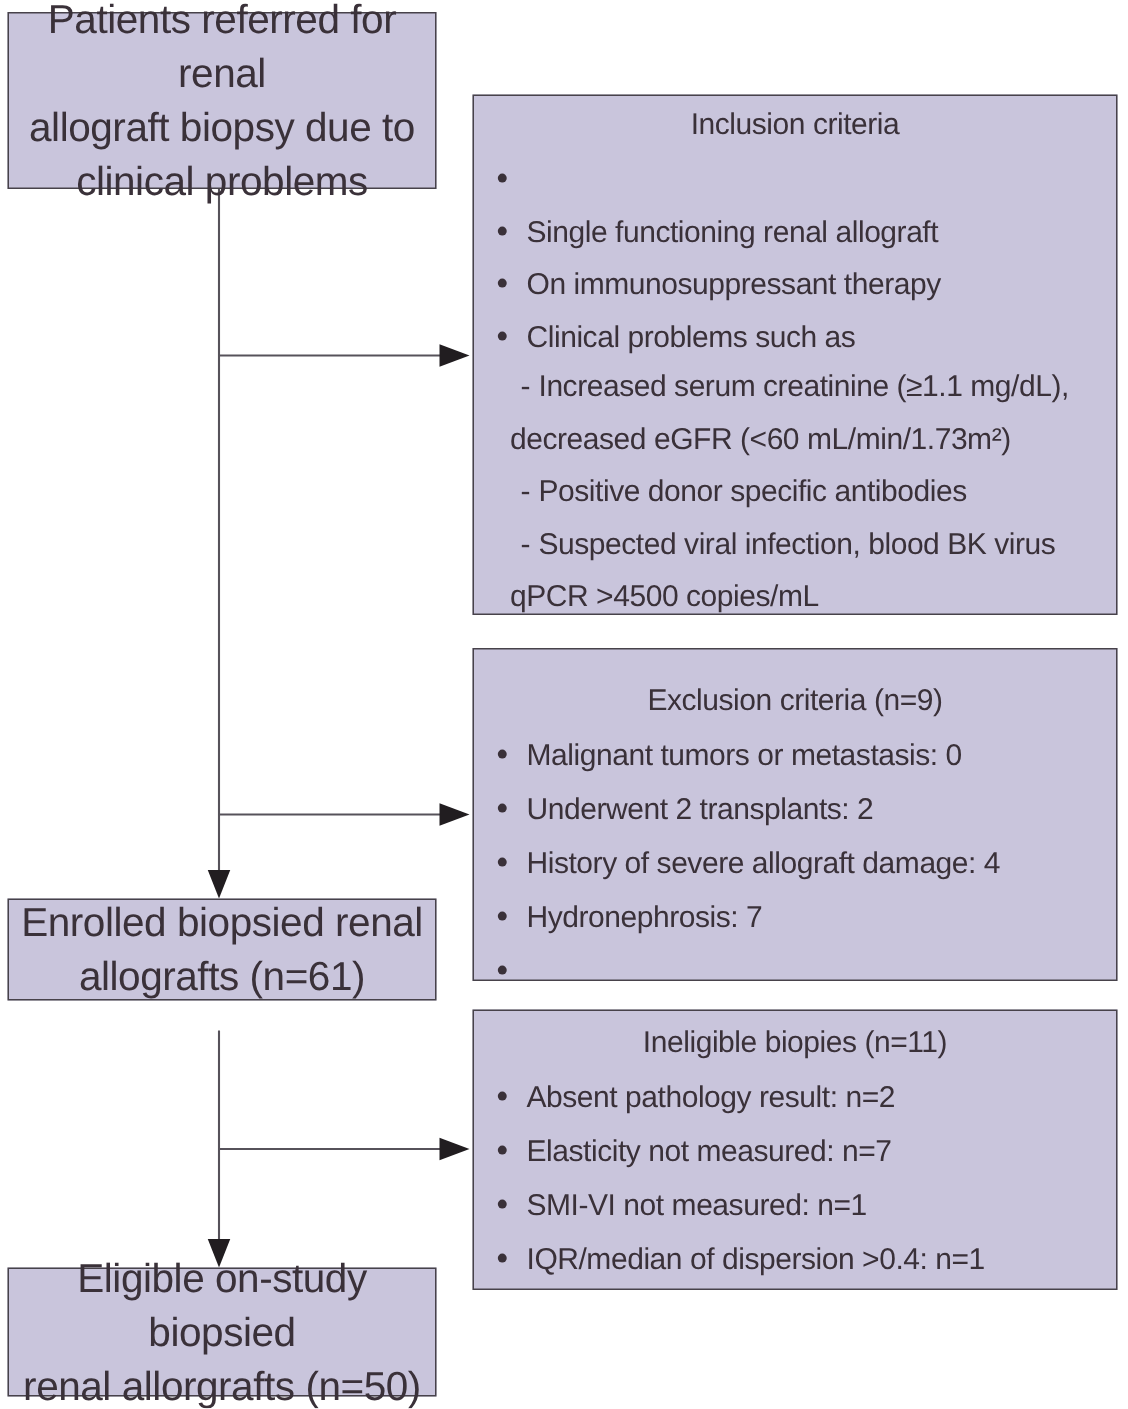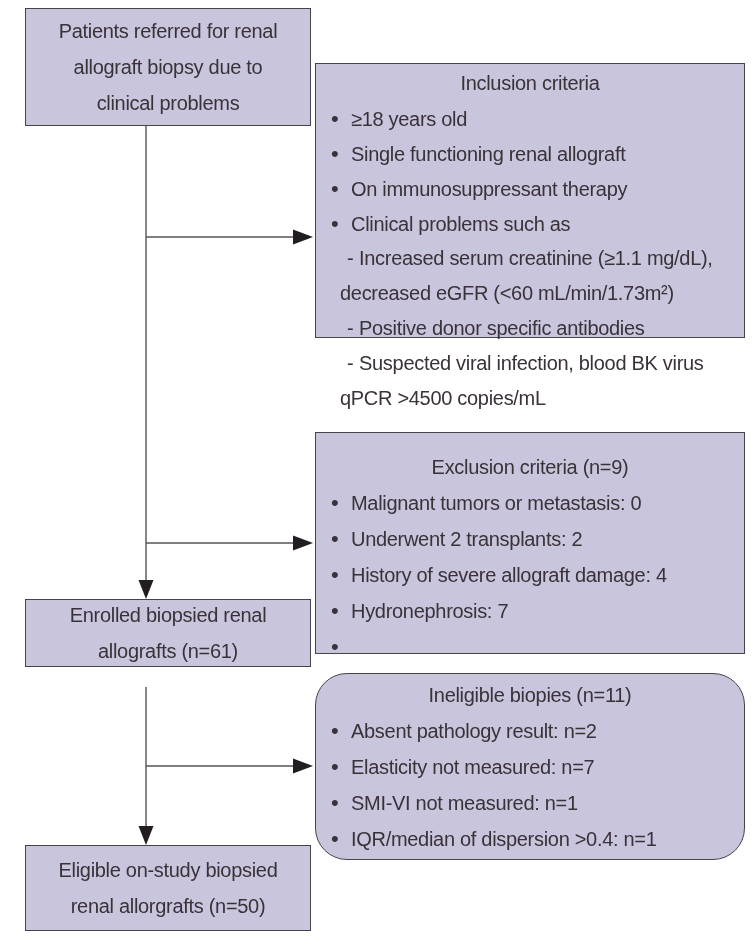--- a/index.html
+++ b/index.html
@@ -14,31 +14,31 @@
   .box{
     position:absolute;
     box-sizing:border-box;
     background:#c9c5dc;
     border:1.6px solid #47424a;
     color:#3a3139;
   }
   .left-box{
     display:flex;flex-direction:column;justify-content:center;align-items:center;
     text-align:center;
-    font-size:20px;line-height:36px;letter-spacing:-0.3px;margin-left:20px;
+    font-size:27px;line-height:36px;letter-spacing:-0.3px;
   }
   .right-box{
     font-size:20px;letter-spacing:-0.3px;
   }
   #box-referred {left:5px;  top:8px;   width:286px; height:118px;}
   #box-enrolled {left:5px;  top:599px; width:286px; height:68px;}
   #box-eligible {left:5px;  top:845px; width:286px; height:86px;}
-  #box-inclusion {left:315px; top:63px;  width:430px; height:275px; padding-top:2px;}
+  #box-inclusion {left:315px; top:63px;  width:430px; height:347px; padding-top:2px;}
   #box-exclusion {left:315px; top:432px; width:430px; height:222px; padding-top:16px;}
-  #box-ineligible{left:315px; top:673px; width:430px; height:187px; padding-top:3px;border-radius:32px;}
+  #box-ineligible{left:315px; top:673px; width:430px; height:187px; padding-top:3px;}
 
   #box-inclusion .row, #box-inclusion .title-row {line-height:35px;height:35px;}
   #box-exclusion .row, #box-exclusion .title-row {line-height:36px;height:36px;}
   #box-ineligible .row,#box-ineligible .title-row{line-height:36px;height:36px;}
 
   .title-row{text-align:center;}
   .row{display:flex;align-items:baseline;white-space:nowrap;}
   .row .marker{flex:0 0 auto;text-align:left;}
   .row.b{padding-left:15px;}
   .row.b .marker{width:20px;font-size:22px;}
@@ -74,21 +74,20 @@
   <div class="box left-box" id="box-referred">
     <div>Patients referred for renal</div>
     <div>allograft biopsy due to</div>
     <div>clinical problems</div>
   </div>
 
   <div class="box right-box" id="box-inclusion">
     <div class="title-row">Inclusion criteria</div>
     <div class="row b">
       <span class="marker">•</span>
-      <span class="txt">≥18 years old</span>
     </div>
     <div class="row b">
       <span class="marker">•</span>
       <span class="txt">Single functioning renal allograft</span>
     </div>
     <div class="row b">
       <span class="marker">•</span>
       <span class="txt">On immunosuppressant therapy</span>
     </div>
     <div class="row b">

